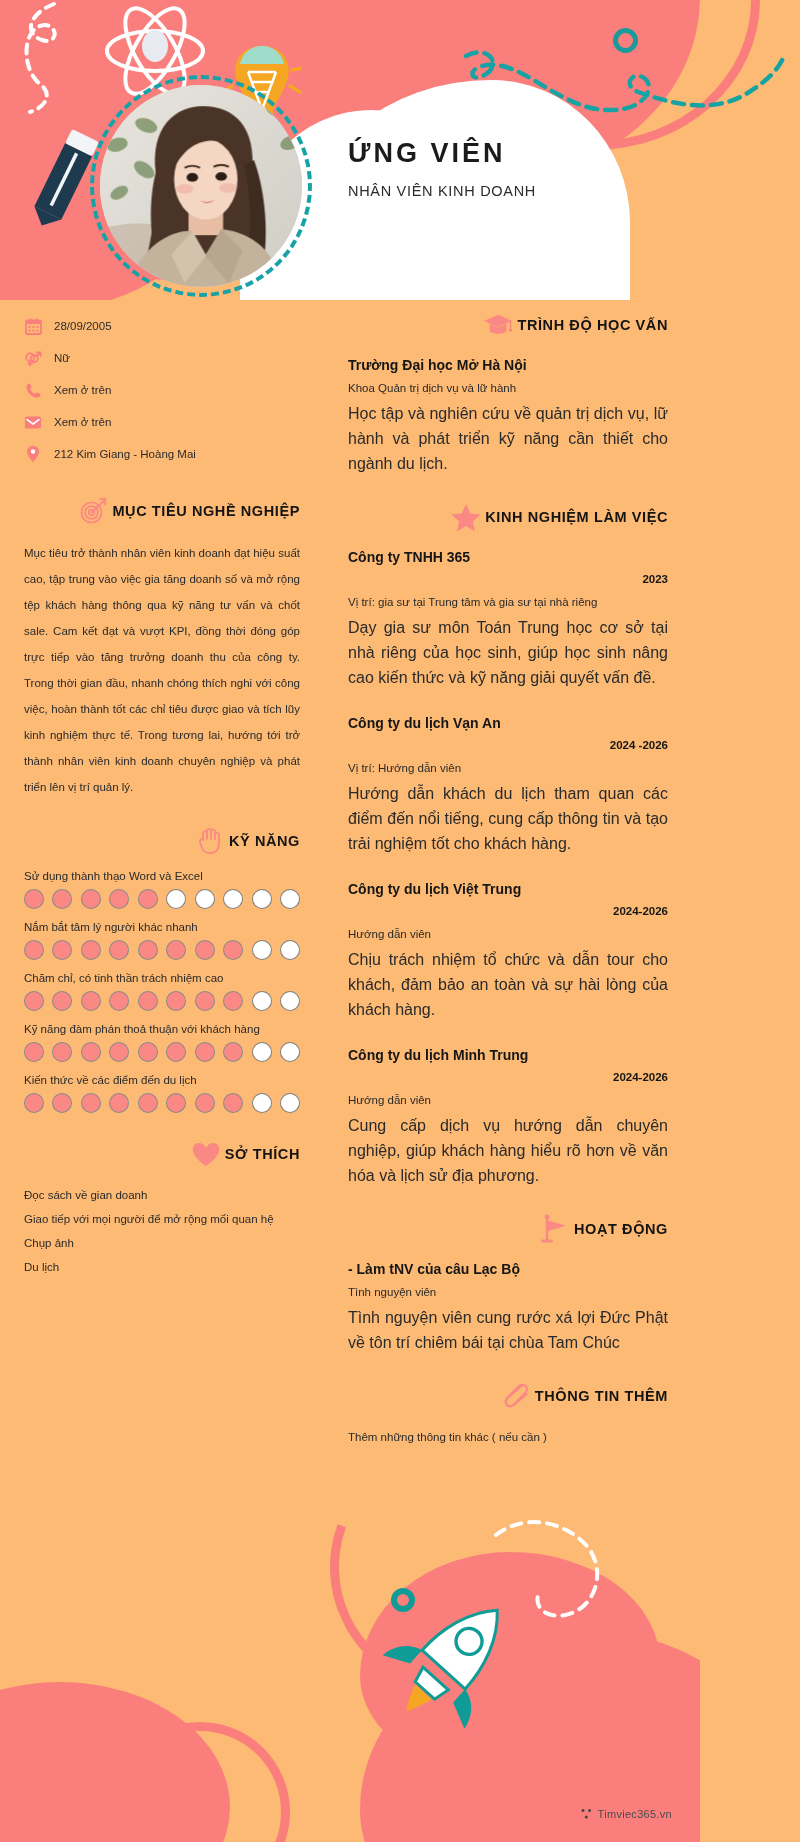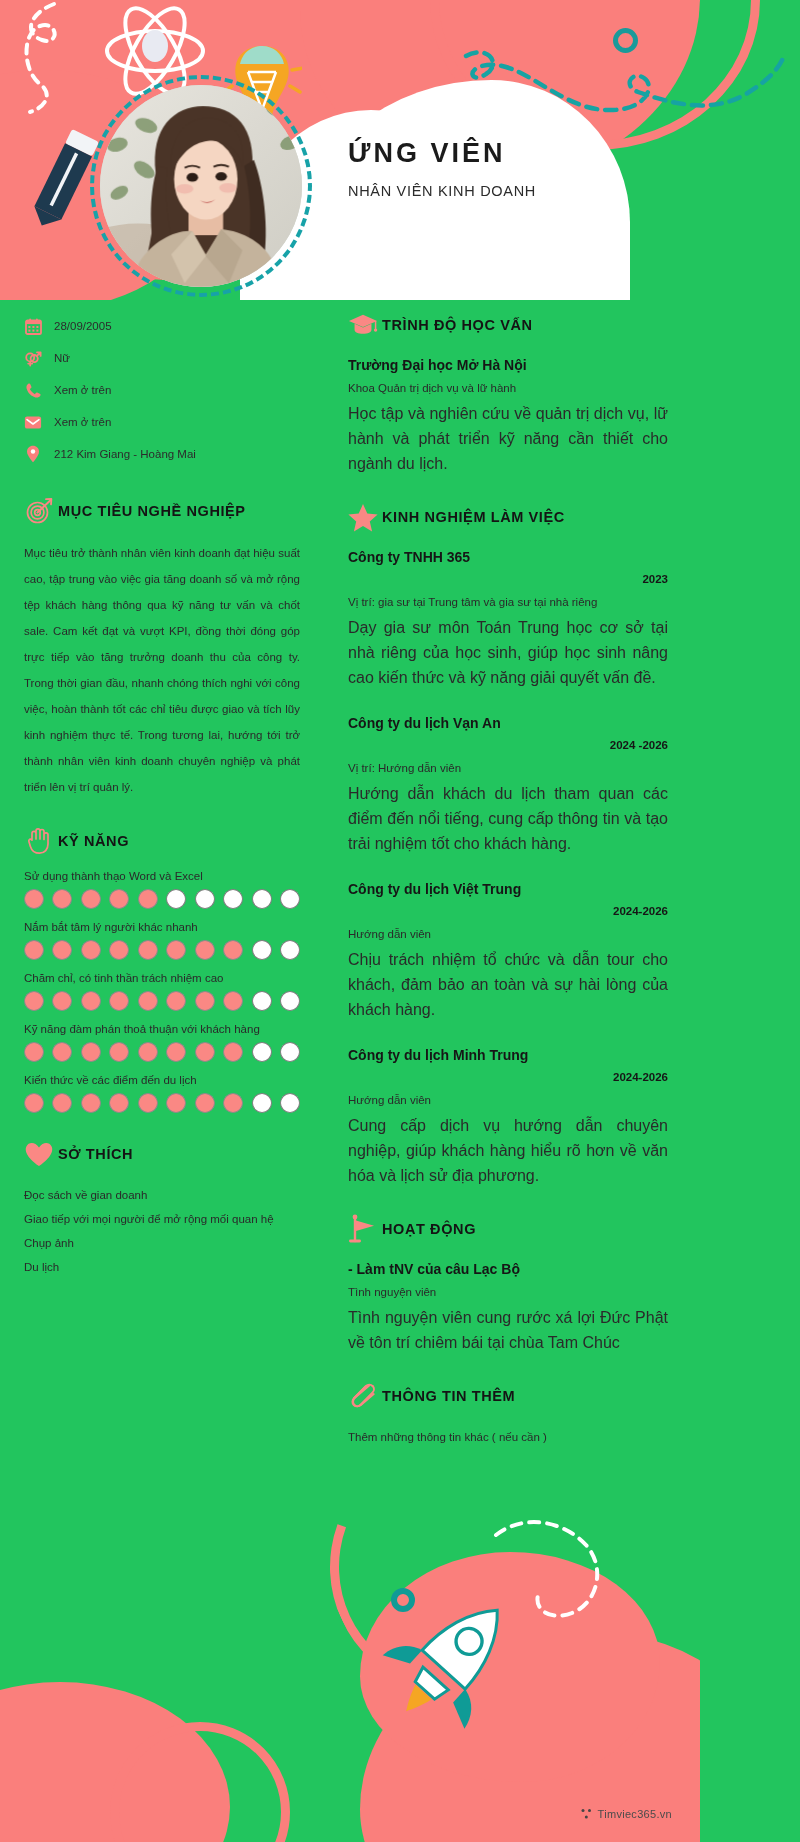--- a/index.html
+++ b/index.html
@@ -7,21 +7,21 @@
     width: 800px;
     height: 1842px;
     background: #ffffff;
     font-family: "Liberation Sans", sans-serif;
   }
   #page {
     position: relative;
     width: 800px;
     height: 1842px;
     overflow: hidden;
-    background: #22c55e;
+    background: #fdba74;
   }
 
   
   .header-wrap {
     position: absolute;
     top: 0; left: 0;
     width: 800px; height: 300px;
     overflow: hidden;
   }
   .blob-main {
@@ -144,20 +144,21 @@
     color: #2c2c2c;
   }
 
   
   .sec-head {
     display: flex;
     align-items: center;
     gap: 4px;
     margin-top: 26px;
     margin-bottom: 14px;
+    justify-content: flex-end;
   }
   .sec-ico {
     width: 30px; height: 30px;
     display: flex; align-items: center; justify-content: center;
     flex: 0 0 30px;
   }
   .sec-title {
     font-size: 14.5px;
     font-weight: bold;
     letter-spacing: 0.6px;

